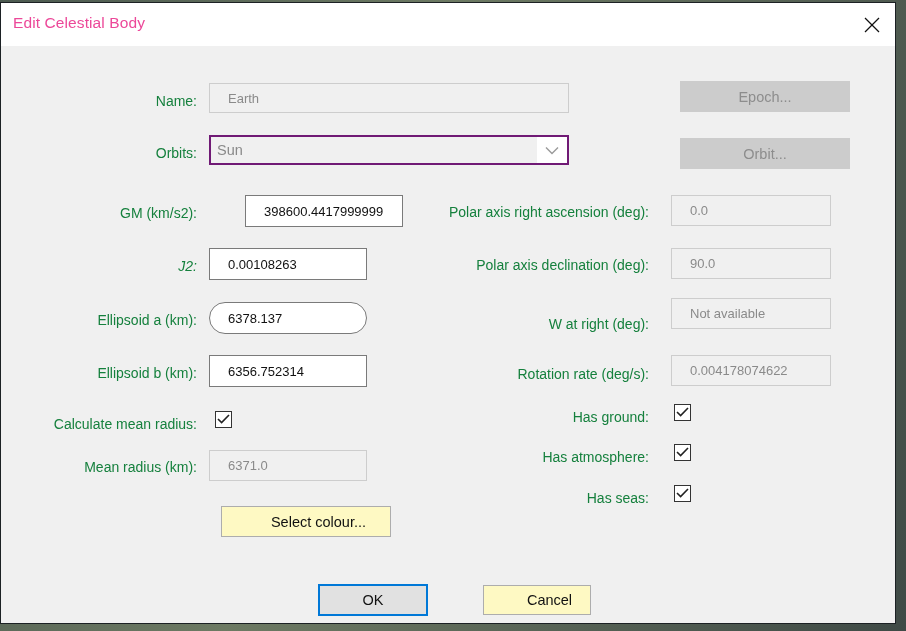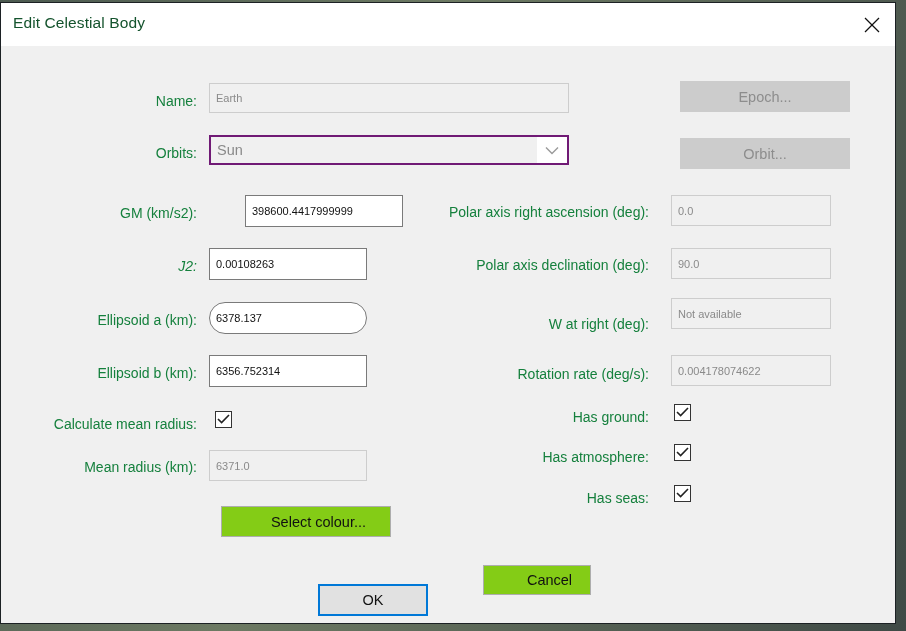--- a/index.html
+++ b/index.html
@@ -40,21 +40,21 @@
     width: 100%;
     height: 43px;
     background: #ffffff;
     box-sizing: border-box;
   }
   #title-text {
     position: absolute;
     left: 12px;
     top: 11px;
     font-size: 15.5px;
-    color: #14532d;
+    color: #ec4899;
     letter-spacing: 0.1px;
     white-space: nowrap;
   }
   #close-button {
     position: absolute;
     right: 0px;
     top: 0px;
     width: 46px;
     height: 43px;
     display: flex;
@@ -80,22 +80,22 @@
     color: #15803d;
     text-align: right;
     white-space: nowrap;
     line-height: 1;
   }
 
   .field {
     position: absolute;
     box-sizing: border-box;
     font-family: "Liberation Sans", sans-serif;
-    font-size: 11px;
-    padding: 0 6px;
+    font-size: 13px;
+    padding: 0 18px;
     display: flex;
     align-items: center;
     white-space: nowrap;
     overflow: hidden;
   }
   .field.enabled {
     background: #ffffff;
     border: 1px solid #7a7a7a;
     color: #111111;
   }
@@ -141,21 +141,21 @@
     align-items: center;
     justify-content: center;
     font-family: "Liberation Sans", sans-serif;
     font-size: 14.5px;
     white-space: nowrap;
     cursor: default;
     user-select: none;
     margin-left: 12px;
   }
   .btn.enabled {
-    background: #84cc16;
+    background: #fef9c3;
     border: 1px solid #adadad;
     color: #111111;
     padding-left: 25px;
   }
   .btn.disabled {
     background: #cccccc;
     border: 1px solid #cccccc;
     color: #8d8d8d;
   }
   .btn.default-focus {
@@ -275,16 +275,16 @@
     <div class="lbl" style="left:420px; top:445px; width:228px;">Has seas:</div>
     <div class="cbox" style="left:673px; top:439px;">
       <span>
         <svg width="13" height="11" viewBox="0 0 13 11">
           <polyline points="1,5 4.6,8.6 12,1" fill="none" stroke="#222" stroke-width="1.6"></polyline>
         </svg>
       </span>
     </div>
 
     <div class="btn default-focus" style="left:305px; top:538px; width:110px; height:32px;">OK</div>
-    <div class="btn enabled" style="left:470px; top:519px; width:108px; height:30px;">Cancel</div>
+    <div class="btn enabled" style="left:470px; top:539px; width:108px; height:30px;">Cancel</div>
 
   </div>
 </div>
 
 </body></html>

